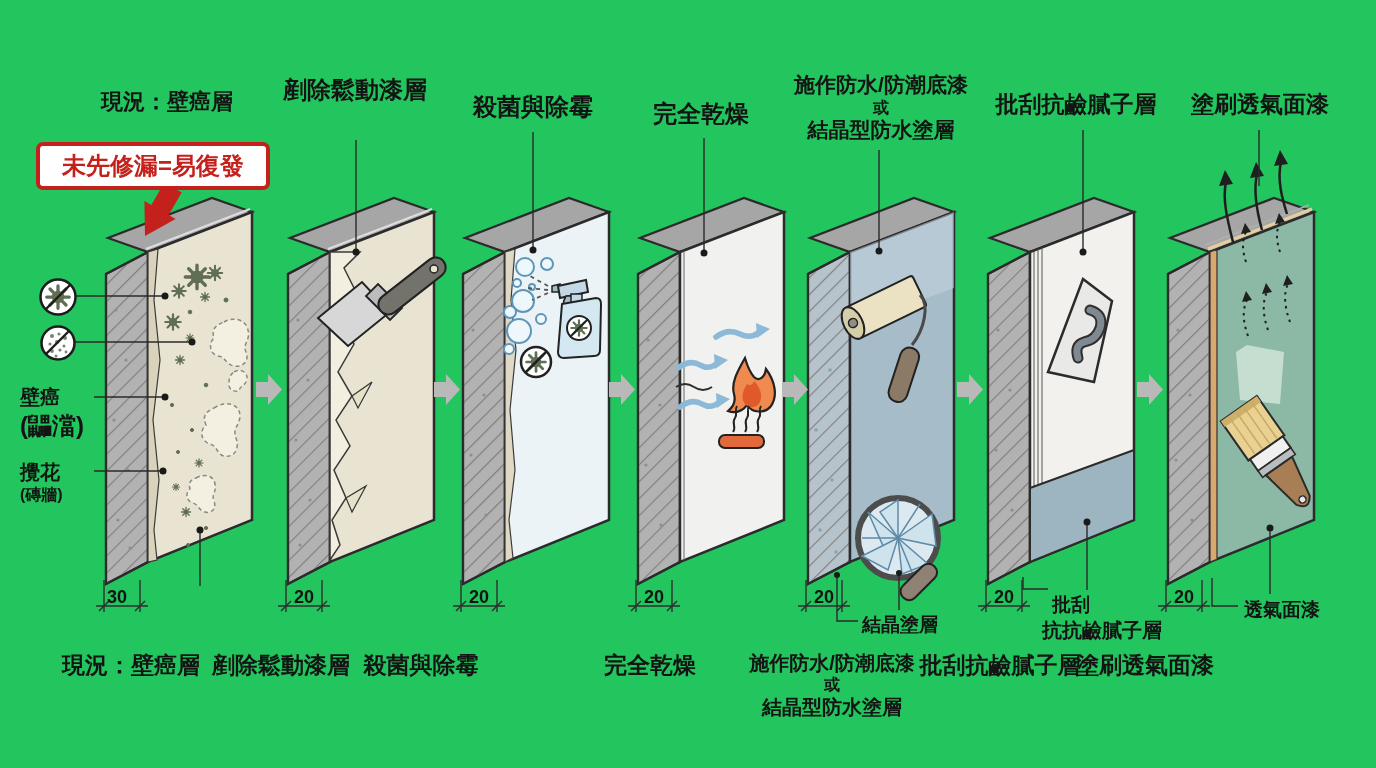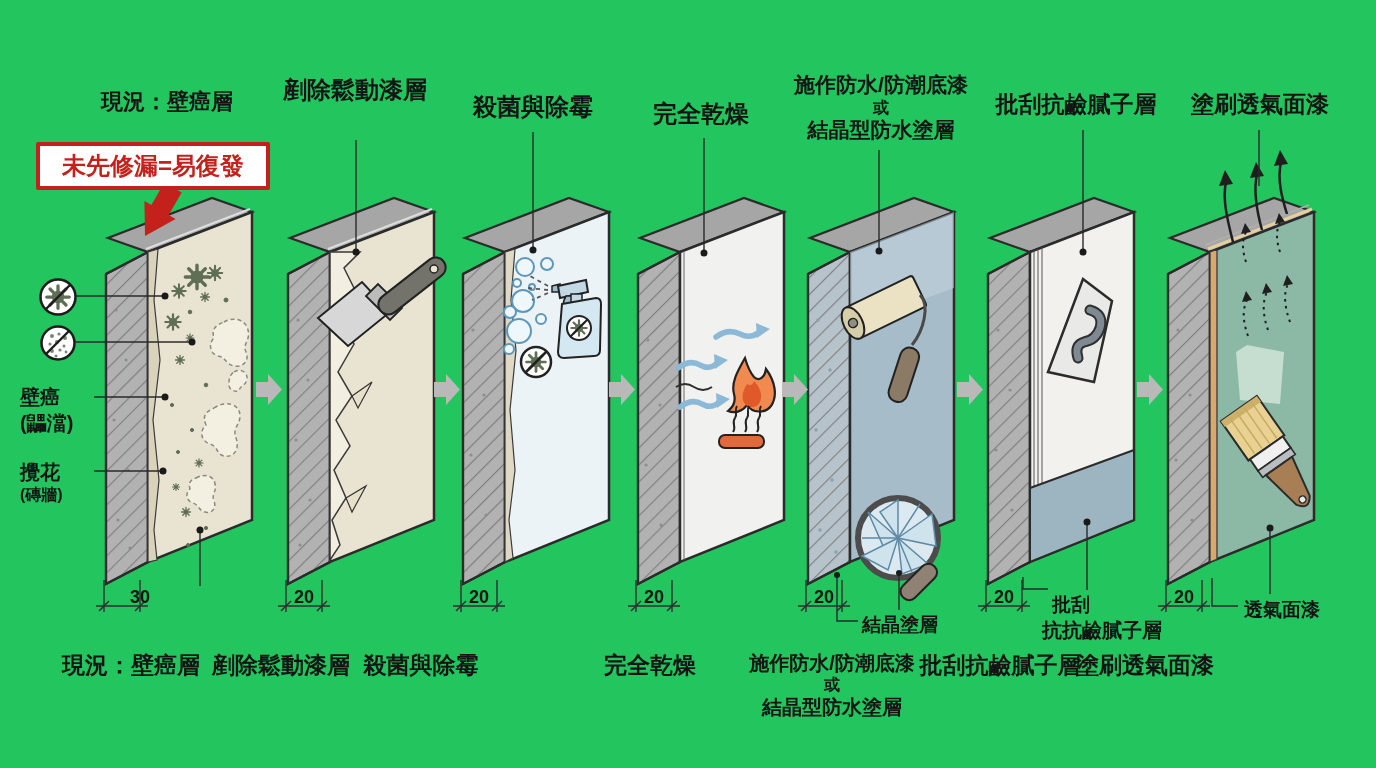--- a/index.html
+++ b/index.html
@@ -4,21 +4,21 @@
 <style>
   html,body{margin:0;padding:0;background:#ffffff;}
   .canvas{position:relative;width:1376px;height:768px;background:#22c55e;overflow:hidden;
           font-family:"Liberation Sans",sans-serif;color:#141414;}
   .art{position:absolute;left:0;top:0;}
   .tt{position:absolute;text-align:center;font-weight:bold;color:#141414;line-height:1.22;}
   .lbl{position:absolute;font-weight:bold;color:#141414;line-height:1.3;}
   .dim{position:absolute;width:40px;text-align:center;font-size:18px;color:#141414;font-weight:bold;}
   .ann{position:absolute;font-weight:bold;font-size:19px;color:#141414;white-space:nowrap;}
   .warnbox{position:absolute;left:36px;top:142px;width:226px;height:40px;border:4px solid #c5211c;
-           border-radius:2px;background:#ffffff;color:#c5211c;font-weight:bold;font-size:24px;
+           border-radius:7px;background:#ffffff;color:#c5211c;font-weight:bold;font-size:24px;
            text-align:center;line-height:40px;white-space:nowrap;}
   .sz-a{font-size:21px;} .sz-b{font-size:16px;}
   .bz-a{font-size:20px;} .bz-b{font-size:16px;}
 </style>
 </head>
 <body>
 
 <div class="canvas">
 
 <svg class="art" width="1376" height="768" viewBox="0 0 1376 768">
@@ -481,28 +481,28 @@
       <div>批刮抗鹼膩子層</div>
     </div>
 <div class="tt" style="left:1150px;top:90px;width:220px;font-size:23px">
       <div>塗刷透氣面漆</div>
     </div>
 
 <div class="warnbox">未先修漏=易復發</div>
 
 <div class="lbl" style="left:20px;top:384px;width:72px;font-size:20px">
   <div>壁癌</div>
-  <div style="font-size:20px">(鼺澢)</div>
+  <div style="font-size:24px">(鼺澢)</div>
 </div>
 <div class="lbl" style="left:20px;top:459px;width:72px;font-size:20px">
   <div>攪花</div>
   <div style="font-size:16px">(磚牆)</div>
 </div>
 
-<div class="dim" style="left:120px;top:587px">30</div>
+<div class="dim" style="left:97px;top:587px">30</div>
 <div class="dim" style="left:284px;top:587px">20</div>
 <div class="dim" style="left:459px;top:587px">20</div>
 <div class="dim" style="left:634px;top:587px">20</div>
 <div class="dim" style="left:804px;top:587px">20</div>
 <div class="dim" style="left:984px;top:587px">20</div>
 <div class="dim" style="left:1164px;top:587px">20</div>
 
 <div class="ann" style="left:862px;top:612px">結晶塗層</div>
 <div class="ann" style="left:1052px;top:592px">批刮</div>
 <div class="ann" style="left:1042px;top:617px;font-size:20px">抗抗鹼膩子層</div>

